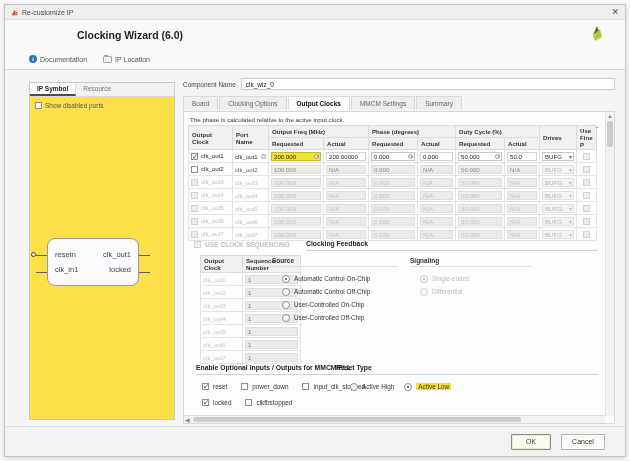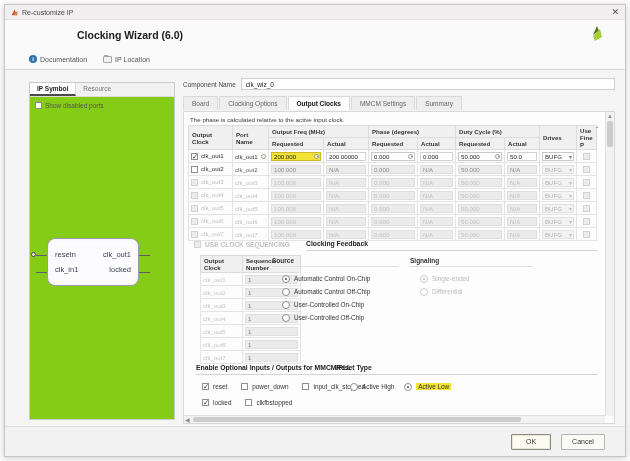--- a/index.html
+++ b/index.html
@@ -14,21 +14,21 @@
   .hdr-title { position:absolute; top:24px; left:24px; font-size:10.5px; font-weight:bold; color:#1d1d1d;margin-left:48px; }
   .logo { position:absolute; top:18px; right:20px; width:22px; height:22px; }
   .links { position:absolute; top:50px; left:24px; display:flex; gap:16px; align-items:center; font-size:7px; color:#555; }
   .link-item { display:flex; gap:3px; align-items:center; }
   .i-doc { width:8px; height:8px; border-radius:50%; background:#2d74b5; color:#fff; font-size:6px; font-weight:bold; text-align:center; line-height:8px; display:inline-block; }
   .i-folder { width:9px; height:7px; border:1px solid #a5a5a5; background:#f4f2ee; border-radius:1px; position:relative; display:inline-block; }
   .i-folder::before { content:""; position:absolute; top:-2px; left:0; width:4px; height:2px; background:#a5a5a5; }
   
   .body-area { position:absolute; top:64px; left:0; right:0; bottom:30px; border-top:1px solid #d8d6d6; background:#f6f5f5; }
   
-  .lpanel { position:absolute; left:24px; top:12px; width:146px; bottom:6px; background:#84cc16; border:1px solid #cbc9c9; }
+  .lpanel { position:absolute; left:24px; top:12px; width:146px; bottom:6px; background:#fde047; border:1px solid #cbc9c9; }
   .lp-tabs { display:flex; height:14px; background:#f2f1f1; border-bottom:1px solid #dcdada; font-size:6.5px; color:#777; }
   .lp-tab { padding:2px 7px; }
   .lp-tab.active { background:#fff; color:#222; font-weight:bold; border-right:1px solid #dcdada; border-bottom:2px solid #4b4b4b; }
   .lp-check { display:flex; align-items:center; gap:3px; padding:5px 5px; font-size:6.5px; color:#555; }
   .symbol-block { position:absolute; left:17px; top:155px; width:92px; height:48px; background:#fcfcfe; border:1px solid #9a99b2; border-radius:8px; box-shadow:inset 0 0 4px rgba(120,120,160,.08); }
   .ports { position:absolute; inset:8px 7px; display:flex; flex-direction:column; justify-content:space-around; font-size:7.5px; color:#3f4058; }
   .port-row { display:flex; justify-content:space-between; }
   .stub { position:absolute; height:1px; background:#5c5c6e; width:11px; }
   .stub.l1 { left:-12px; top:16px; } .stub.l2 { left:-12px; top:33px; }
   .stub.r1 { right:-12px; top:16px; } .stub.r2 { right:-12px; top:33px; }

